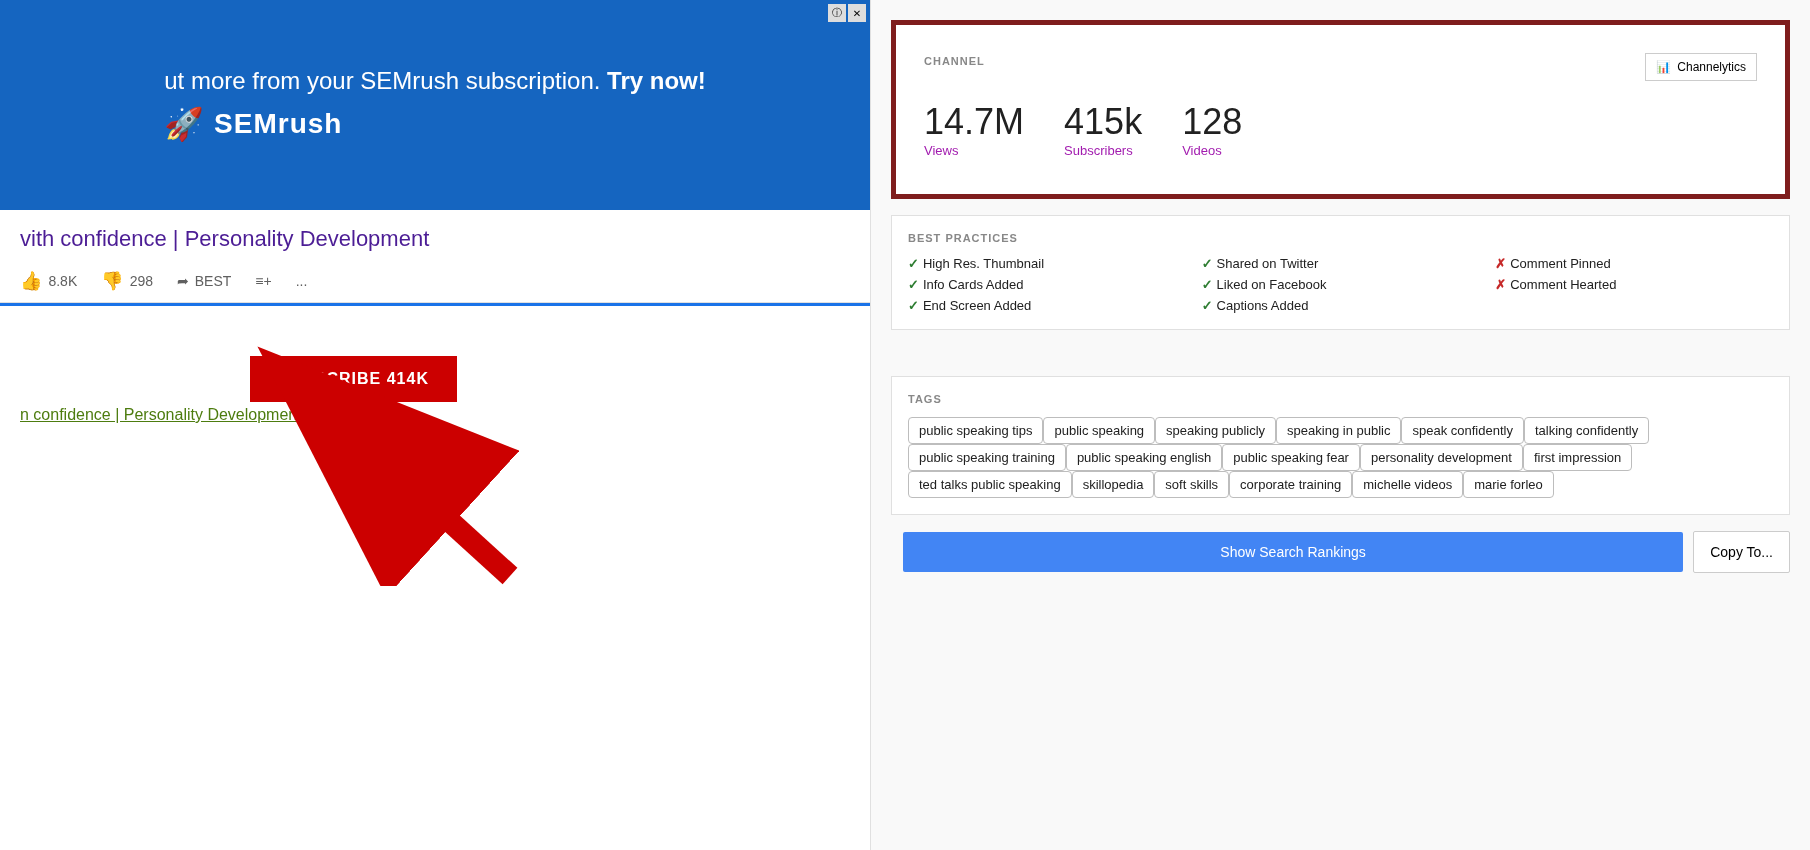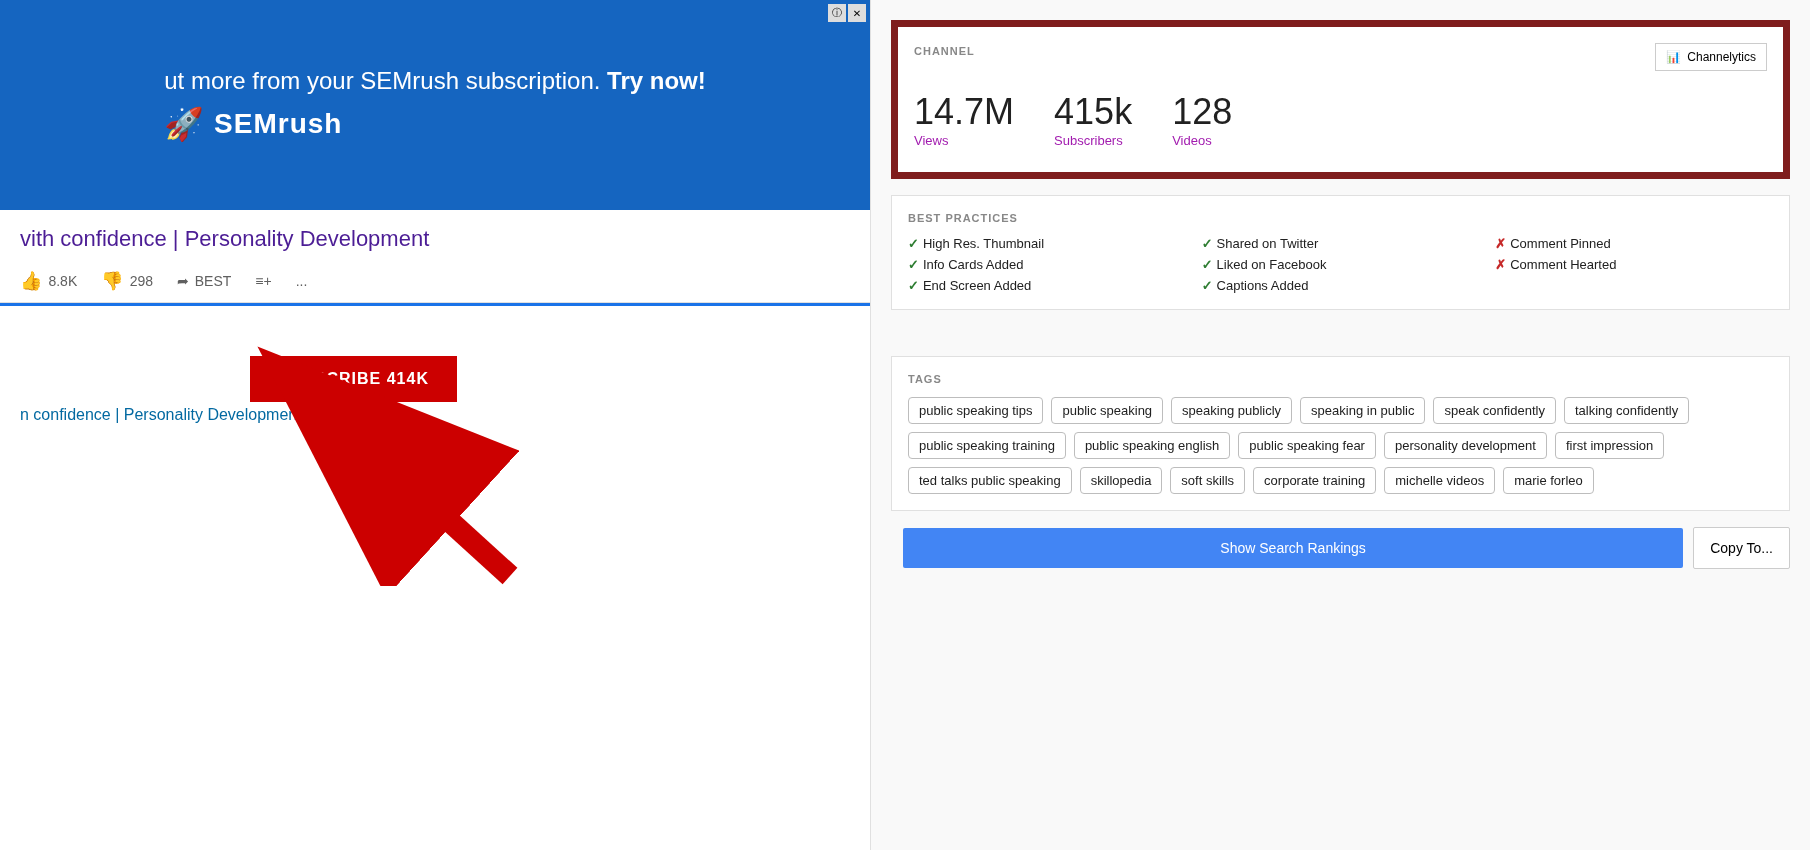--- a/index.html
+++ b/index.html
@@ -140,22 +140,23 @@
       font-weight: bold;
       letter-spacing: 1px;
       cursor: pointer;
       position: absolute;
       top: 50px;
       left: 250px;
     }
 
     .video-desc-title {
       font-size: 16px;
-      color: #0369a1;
+      color: #4d7c0f;
       margin-top: 80px;
+      text-decoration: underline;
     }
 
     
     .right-panel {
       flex: 1;
       background: #f9f9f9;
       padding: 20px;
       overflow-y: auto;
       border-left: 1px solid #e0e0e0;
     }
@@ -164,23 +165,23 @@
       font-size: 11px;
       font-weight: bold;
       color: #888;
       letter-spacing: 1px;
       margin-bottom: 12px;
       text-transform: uppercase;
     }
 
     .channel-section {
       background: #fff;
-      padding: 16px;
+      padding: 28px;
       margin-bottom: 16px;
-      border: 7px solid #7f1d1d;
+      border: 5px solid #7f1d1d;
     }
 
     .channelytics-btn {
       float: right;
       background: #fff;
       border: 1px solid #ccc;
       padding: 6px 10px;
       font-size: 12px;
       cursor: pointer;
       display: flex;
@@ -236,21 +237,20 @@
       background: #fff;
       padding: 16px;
       border: 1px solid #e0e0e0;
       margin-bottom: 16px;
       margin-top: 46px;
     }
 
     .tags-container {
       display: flex;
       flex-wrap: wrap;
-      gap: 8px;
       margin-top: 8px;
     }
 
     .tag {
       border: 1px solid #bdbdbd;
       border-radius: 4px;
       padding: 5px 10px;
       font-size: 13px;
       color: #212121;
       background: #fff;

